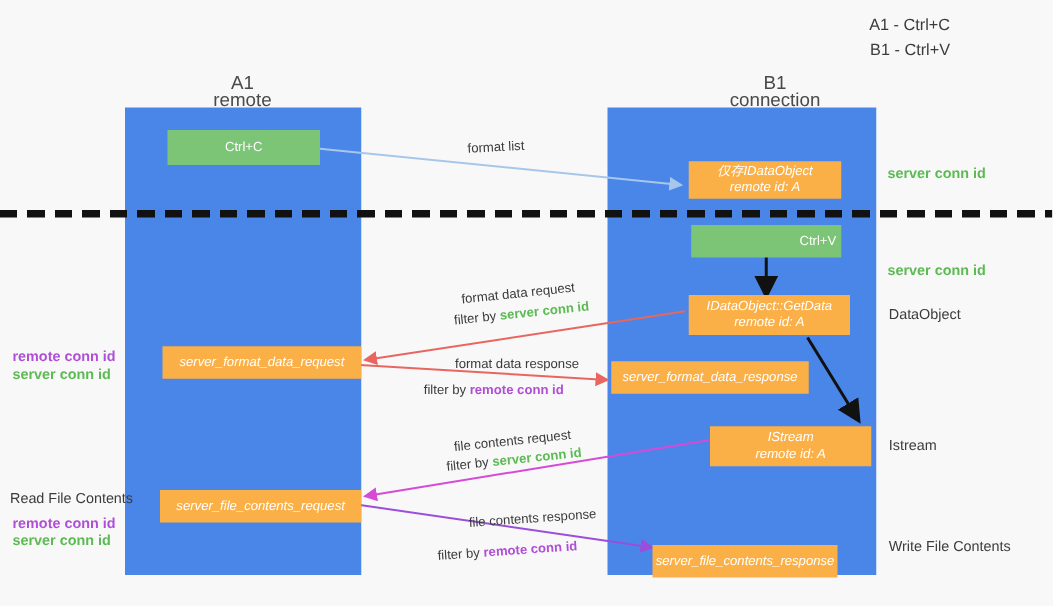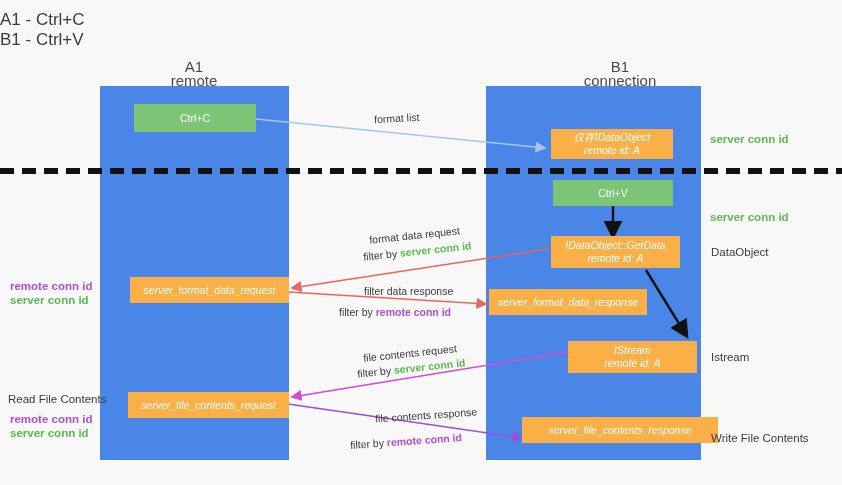--- a/index.html
+++ b/index.html
@@ -13,22 +13,22 @@
     height: 485px;
     background: #f8f8f8;
     font-family: "Liberation Sans", sans-serif;
     overflow: hidden;
   }
   .title {
     position: absolute;
     left: 0;
     top: 10px;
     width: 760px;
-    text-align: left;
-    font-size: 17px;
+    text-align: right;
+    font-size: 13px;
     color: #3b3b3b;
     line-height: 20px;
   }
   .col-head {
     position: absolute;
     text-align: center;
     font-size: 15px;
     color: #4a4a4a;
     line-height: 14px;
     width: 180px;
@@ -138,21 +138,21 @@
     <line x1="568" y1="352" x2="292" y2="397" stroke="#d64ad6" stroke-width="1.6" marker-end="url(#ah-magenta)"></line>
     <line x1="288" y1="404" x2="522" y2="438" stroke="#9b4edb" stroke-width="1.6" marker-end="url(#ah-purple)"></line>
   </svg>
 
   <div class="dashed"></div>
 
   <div class="box green" style="left:134px; top:104px; width:122px; height:28px;">
     <div>Ctrl+C</div>
   </div>
 
-  <div class="box green" style="left:553px; top:180px; width:120px; height:26px;">
+  <div class="box green" style="left:553px; top:180px; width:120px; height:26px;align-items:flex-end;">
     <div>Ctrl+V</div>
   </div>
 
   <div class="box orange" style="left:551px; top:129px; width:122px; height:30px;">
     <div>仅存IDataObject</div>
     <div>remote id: A</div>
   </div>
 
   <div class="box orange" style="left:551px; top:236px; width:129px; height:32px;">
     <div>IDataObject::GetData</div>
@@ -169,32 +169,32 @@
   </div>
 
   <div class="box orange" style="left:130px; top:277px; width:159px; height:26px;">
     <div>server_format_data_request</div>
   </div>
 
   <div class="box orange" style="left:128px; top:392px; width:161px; height:26px;">
     <div>server_file_contents_request</div>
   </div>
 
-  <div class="box orange" style="left:522px; top:417px; width:196px; height:26px;">
+  <div class="box orange" style="left:522px; top:436px; width:148px; height:26px;">
     <div>server_file_contents_response</div>
   </div>
 
   <div class="edge-label" style="left:374px; top:111px; transform:rotate(-3deg);">format list</div>
 
   <div class="edge-label" style="left:369px; top:228px; transform:rotate(-6deg);">format data request</div>
   <div class="edge-label" style="left:363px; top:244px; transform:rotate(-6deg);">
     <span>filter by </span><span class="green-t">server conn id</span>
   </div>
 
-  <div class="edge-label" style="left:364px; top:284px;">filter data response</div>
+  <div class="edge-label" style="left:364px; top:284px;">format data response</div>
   <div class="edge-label" style="left:339px; top:305px;">
     <span>filter by </span><span class="purple-t">remote conn id</span>
   </div>
 
   <div class="edge-label" style="left:363px; top:346px; transform:rotate(-6deg);">file contents request</div>
   <div class="edge-label" style="left:357px; top:361px; transform:rotate(-6deg);">
     <span>filter by </span><span class="green-t">server conn id</span>
   </div>
 
   <div class="edge-label" style="left:375px; top:408px; transform:rotate(-4deg);">file contents response</div>

